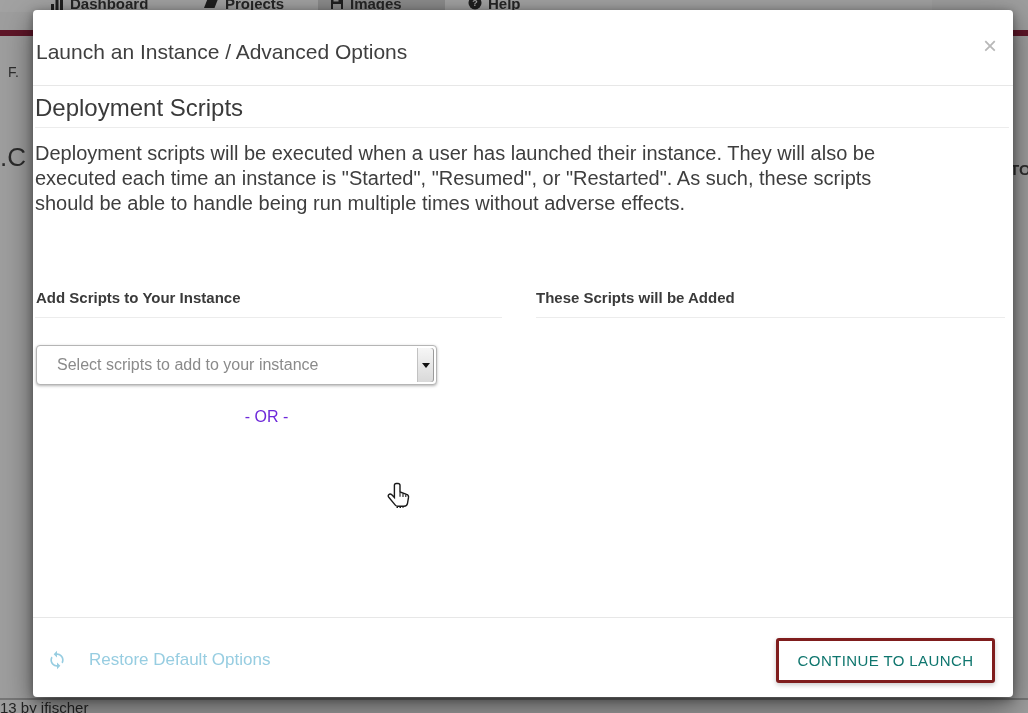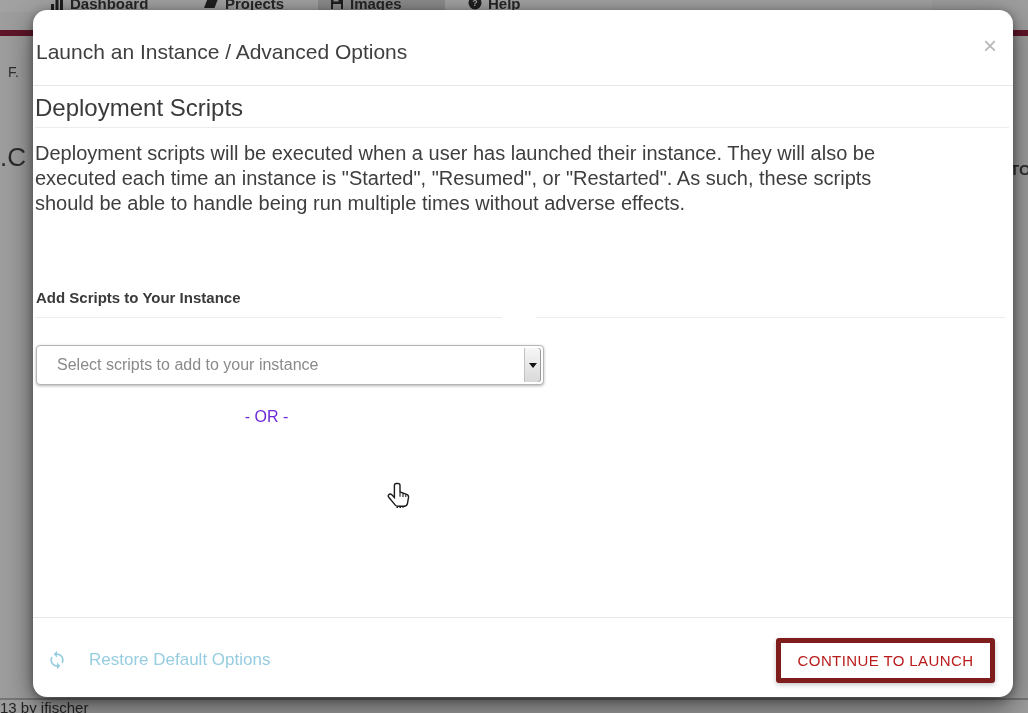--- a/index.html
+++ b/index.html
@@ -15,37 +15,37 @@
   .maroon-bar{position:absolute;left:0;top:30px;width:1028px;height:6px;background:#5f1628;z-index:1;}
   .bg-frag{position:absolute;color:#2e2e2e;z-index:1;}
   .frag-topleft{left:8px;top:64px;font-size:14px;}
   .frag-midleft{left:0px;top:142px;font-size:26px;color:#2b2b2b;}
   .frag-midright{left:1010px;top:161px;font-size:15px;font-weight:bold;}
   .bg-bottom-line{position:absolute;left:0;top:698px;width:1028px;height:2px;background:#777;z-index:1;}
   .frag-bottomleft{left:0px;top:699px;font-size:15px;color:#242424;}
 
   
   .modal{position:absolute;left:33px;top:10px;width:980px;height:687px;background:#fff;
-    border-radius:14px;box-shadow:0 10px 30px rgba(0,0,0,.5),0 2px 8px rgba(0,0,0,.35);z-index:5;}
+    border-radius:4px;box-shadow:0 10px 30px rgba(0,0,0,.5),0 2px 8px rgba(0,0,0,.35);z-index:5;}
   .modal-title{position:absolute;left:3px;top:30px;font-size:21px;color:#3f3f3f;}
   .modal-close{position:absolute;right:16px;top:24px;font-size:24px;line-height:24px;color:#b8b8b8;cursor:pointer;}
   .hdr-divider{position:absolute;left:0;top:75px;width:980px;height:1px;background:#e7e7e7;}
 
   .section-heading{position:absolute;left:2px;top:84px;font-size:24px;color:#3a3a3a;}
   .section-underline{position:absolute;left:2px;top:117px;width:974px;height:1px;background:#ececec;}
   .section-desc{position:absolute;left:2px;top:131px;width:900px;font-size:20px;line-height:25px;color:#3e3e3e;}
 
   .col-head{position:absolute;top:279px;font-size:15px;font-weight:bold;color:#3a3a3a;}
   .col-head.left{left:3px;}
   .col-head.right{left:503px;}
   .col-underline{position:absolute;top:307px;height:1px;background:#ececec;}
   .col-underline.left{left:2px;width:467px;}
   .col-underline.right{left:503px;width:469px;}
 
-  .select-box{position:absolute;left:3px;top:335px;width:508px;height:40px;background:#fff;
+  .select-box{position:absolute;left:3px;top:335px;width:401px;height:40px;background:#fff;
     border:1px solid #b5b5b5;border-radius:4px;box-shadow:0 1px 3px rgba(0,0,0,.3);
     box-sizing:border-box;cursor:pointer;}
   .select-text{position:absolute;left:20px;top:0;height:38px;display:flex;align-items:center;
     font-size:16px;color:#8a8a8a;}
   .sel-arrow{position:absolute;top:2px;bottom:2px;right:2px;width:16px;
     background:linear-gradient(180deg,#f6f6f6,#d9d9d9);border-left:1px solid #c2c2c2;
     border-radius:0 3px 3px 0;box-shadow:inset -1px 0 0 #9a9a9a;
     display:flex;align-items:center;justify-content:center;}
   .tri-down{width:0;height:0;border-left:4px solid transparent;border-right:4px solid transparent;
     border-top:5px solid #111;}
@@ -54,22 +54,22 @@
 
   .create-btn{position:absolute;left:3px;top:448px;width:461px;height:37px;background:#ececec;
     border:none;border-radius:3px;font-family:"Liberation Sans",sans-serif;
     font-size:15px;letter-spacing:.4px;color:#3c3c3c;cursor:pointer;}
 
   .ftr-divider{position:absolute;left:0;top:607px;width:980px;height:1px;background:#e7e7e7;}
   .restore-link{position:absolute;left:14px;top:640px;display:flex;align-items:center;gap:22px;
     color:#97cde1;font-size:17px;cursor:pointer;}
   .restore-link svg{display:block;}
   .continue-btn{position:absolute;left:743px;top:628px;width:219px;height:45px;background:#fff;
-    border:5px solid #7f1d1d;border-radius:3px;box-shadow:0 2px 5px rgba(0,0,0,.22);
-    font-family:"Liberation Sans",sans-serif;font-size:15px;letter-spacing:.4px;color:#b91c1c;cursor:pointer;}
+    border:3px solid #7f1d1d;border-radius:3px;box-shadow:0 2px 5px rgba(0,0,0,.22);
+    font-family:"Liberation Sans",sans-serif;font-size:15px;letter-spacing:.4px;color:#0f766e;cursor:pointer;}
 
   .cursor{position:absolute;left:387px;top:482px;z-index:10;}
 </style>
 </head>
 <body>
 
 <div class="stage">
 
   <div class="nav-strip">
     <div class="nav-sel"></div>
@@ -129,20 +129,21 @@
 
     <div class="modal-title">Launch an Instance / Advanced Options</div>
     <div class="modal-close">×</div>
     <div class="hdr-divider"></div>
 
     <div class="section-heading">Deployment Scripts</div>
     <div class="section-underline"></div>
     <div class="section-desc">Deployment scripts will be executed when a user has launched their instance. They will also be executed each time an instance is "Started", "Resumed", or "Restarted". As such, these scripts should be able to handle being run multiple times without adverse effects.</div>
 
     <div class="col-head left">Add Scripts to Your Instance</div>
+    <div class="col-head right">These Scripts will be Added</div>
     <div class="col-underline left"></div>
     <div class="col-underline right"></div>
 
     <div class="select-box">
       <div class="select-text">Select scripts to add to your instance</div>
       <div class="sel-arrow">
         <div class="tri-down"></div>
       </div>
     </div>
 

